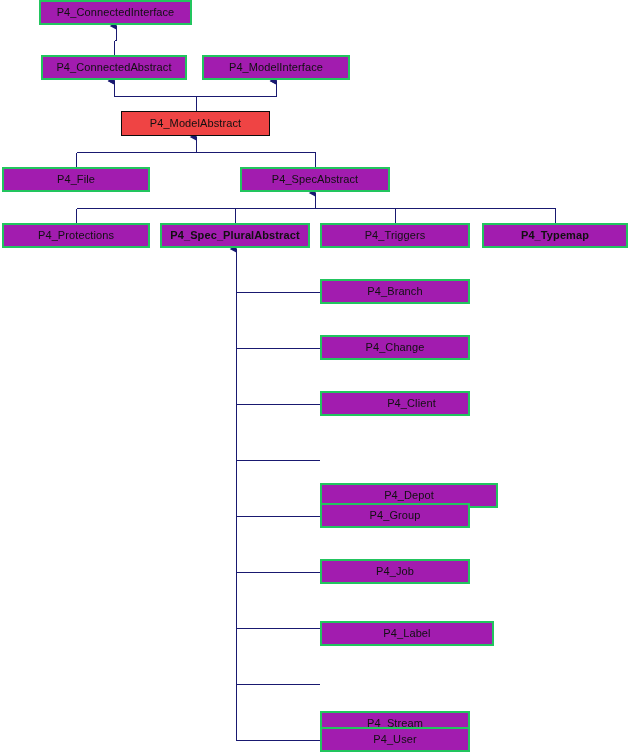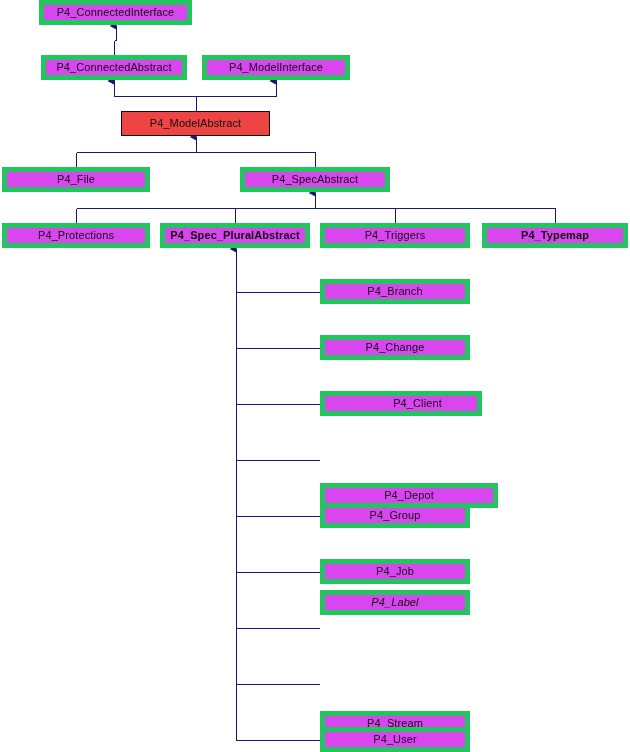--- a/index.html
+++ b/index.html
@@ -23,22 +23,22 @@
     left: 0;
     top: 0;
     width: 630px;
     height: 752px;
     pointer-events: none;
   }
   .node {
     position: absolute;
     box-sizing: border-box;
     height: 25px;
-    background: #d946ef;
-    border: 5px solid #22c55e;
+    background: #a21caf;
+    border: 2px solid #22c55e;
     display: flex;
     align-items: center;
     justify-content: center;
     font-size: 11px;
     line-height: 11px;
     color: #101010;
     letter-spacing: 0.1px;
     white-space: nowrap;
     cursor: pointer;
   }
@@ -130,33 +130,33 @@
       </div>
       <div class="node" style="left: 482px; top: 223px; width: 146px; font-weight: bold;">
         <span class="node-label">P4_Typemap</span>
       </div>
       <div class="node" style="left: 320px; top: 279px; width: 150px;">
         <span class="node-label">P4_Branch</span>
       </div>
       <div class="node" style="left: 320px; top: 335px; width: 150px;">
         <span class="node-label">P4_Change</span>
       </div>
-      <div class="node" style="left: 320px; top: 391px; width: 162px; padding-left: 33px;">
+      <div class="node" style="left: 320px; top: 391px; width: 150px; padding-left: 33px;">
         <span class="node-label">P4_Client</span>
       </div>
       <div class="node" style="left: 320px; top: 447px; width: 178px; margin-top: 36px;">
         <span class="node-label">P4_Depot</span>
       </div>
       <div class="node" style="left: 320px; top: 503px; width: 150px; text-align: right;">
         <span class="node-label">P4_Group</span>
       </div>
       <div class="node" style="left: 320px; top: 559px; width: 150px;">
         <span class="node-label">P4_Job</span>
       </div>
-      <div class="node" style="left: 320px; top: 590px; width: 150px; font-style: italic;">
+      <div class="node" style="left: 320px; top: 621px; width: 174px;">
         <span class="node-label">P4_Label</span>
       </div>
       <div class="node" style="left: 320px; top: 671px; width: 150px; margin-top: 40px;">
         <span class="node-label">P4_Stream</span>
       </div>
       <div class="node" style="left: 320px; top: 727px; width: 150px;">
         <span class="node-label">P4_User</span>
       </div>
     </div>
 

